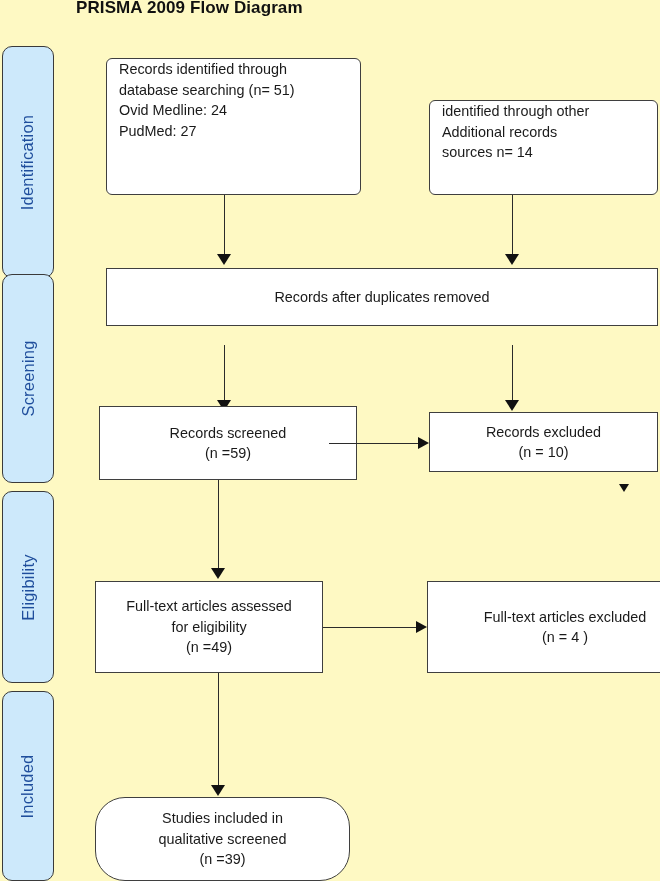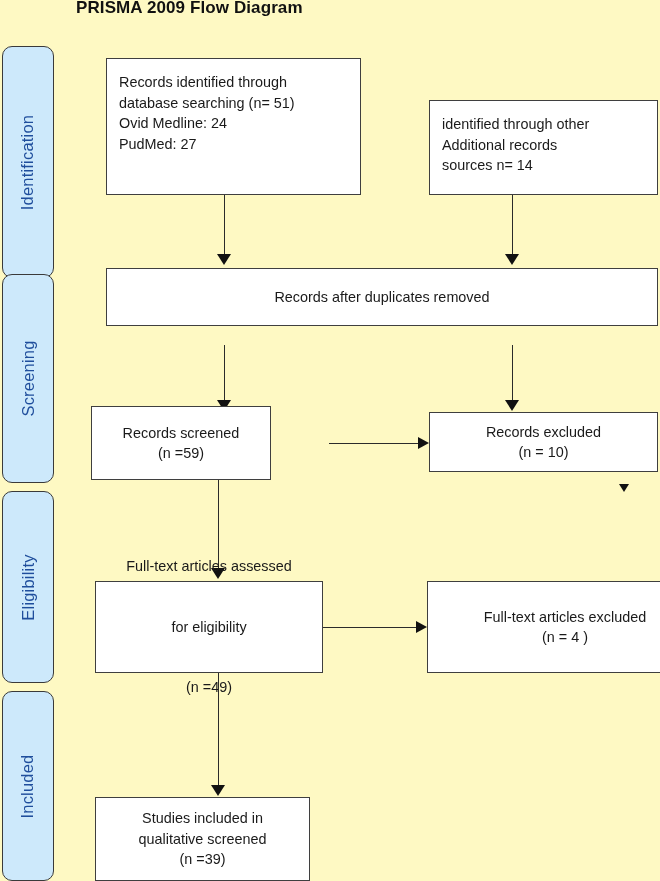--- a/index.html
+++ b/index.html
@@ -61,21 +61,21 @@
     font-size: 14.4px;
     line-height: 20.5px;
     color: #1a1a1a;
     white-space: pre;
   }
   .box.center .line {
     text-align: center;
   }
   .box.left-align {
     justify-content: flex-start;
-    padding-top: 13px;
+    border-radius: 6px;
   }
   .box.left-align .line {
     text-align: left;
   }
   
   .vline {
     position: absolute;
     width: 0;
     border-left: 1.7px solid #2b2b2b;
   }
@@ -151,54 +151,54 @@
   <div class="box center" style="left:106px; top:268px; width:552px; height:58px;">
     <div class="line">Records after duplicates removed</div>
   </div>
 
   <div class="vline" style="left:224px; top:345px; height:58px;"></div>
   <div class="arrow-down" style="left:217px; top:400px;"></div>
 
   <div class="vline" style="left:512px; top:345px; height:58px;"></div>
   <div class="arrow-down" style="left:505px; top:400px;"></div>
 
-  <div class="box center" style="left:91px; top:406px; width:180px; height:74px;">
+  <div class="box center" style="left:99px; top:406px; width:258px; height:74px;">
     <div class="line">Records screened</div>
     <div class="line">(n =59)</div>
   </div>
 
   <div class="box center" style="left:429px; top:412px; width:229px; height:60px;">
     <div class="line">Records excluded</div>
     <div class="line">(n = 10)</div>
   </div>
 
   <div class="hline" style="left:329px; top:443px; width:90px;"></div>
   <div class="arrow-right" style="left:418px; top:437px;"></div>
 
   <div class="arrow-down small" style="left:619px; top:484px;"></div>
 
   <div class="vline" style="left:218px; top:480px; height:91px;"></div>
   <div class="arrow-down" style="left:211px; top:568px;"></div>
 
-  <div class="box center" style="left:95px; top:581px; width:228px; height:92px;gap:40px;">
+  <div class="box center" style="left:95px; top:581px; width:228px; height:92px;">
     <div class="line">Full-text articles assessed</div>
     <div class="line">for eligibility</div>
     <div class="line">(n =49)</div>
   </div>
 
   <div class="box center" style="left:427px; top:581px; width:276px; height:92px;">
     <div class="line">Full-text articles excluded</div>
     <div class="line">(n = 4 )</div>
   </div>
 
   <div class="hline" style="left:323px; top:627px; width:94px;"></div>
   <div class="arrow-right" style="left:416px; top:621px;"></div>
 
   <div class="vline" style="left:218px; top:673px; height:115px;"></div>
   <div class="arrow-down" style="left:211px; top:785px;"></div>
 
-  <div class="box center" style="left:95px; top:797px; width:215px; height:84px;">
+  <div class="box center" style="left:95px; top:797px; width:255px; height:84px;border-radius:30px;">
     <div class="line">Studies included in</div>
     <div class="line">qualitative screened</div>
     <div class="line">(n =39)</div>
   </div>
 
 </div>
 
 </body></html>

